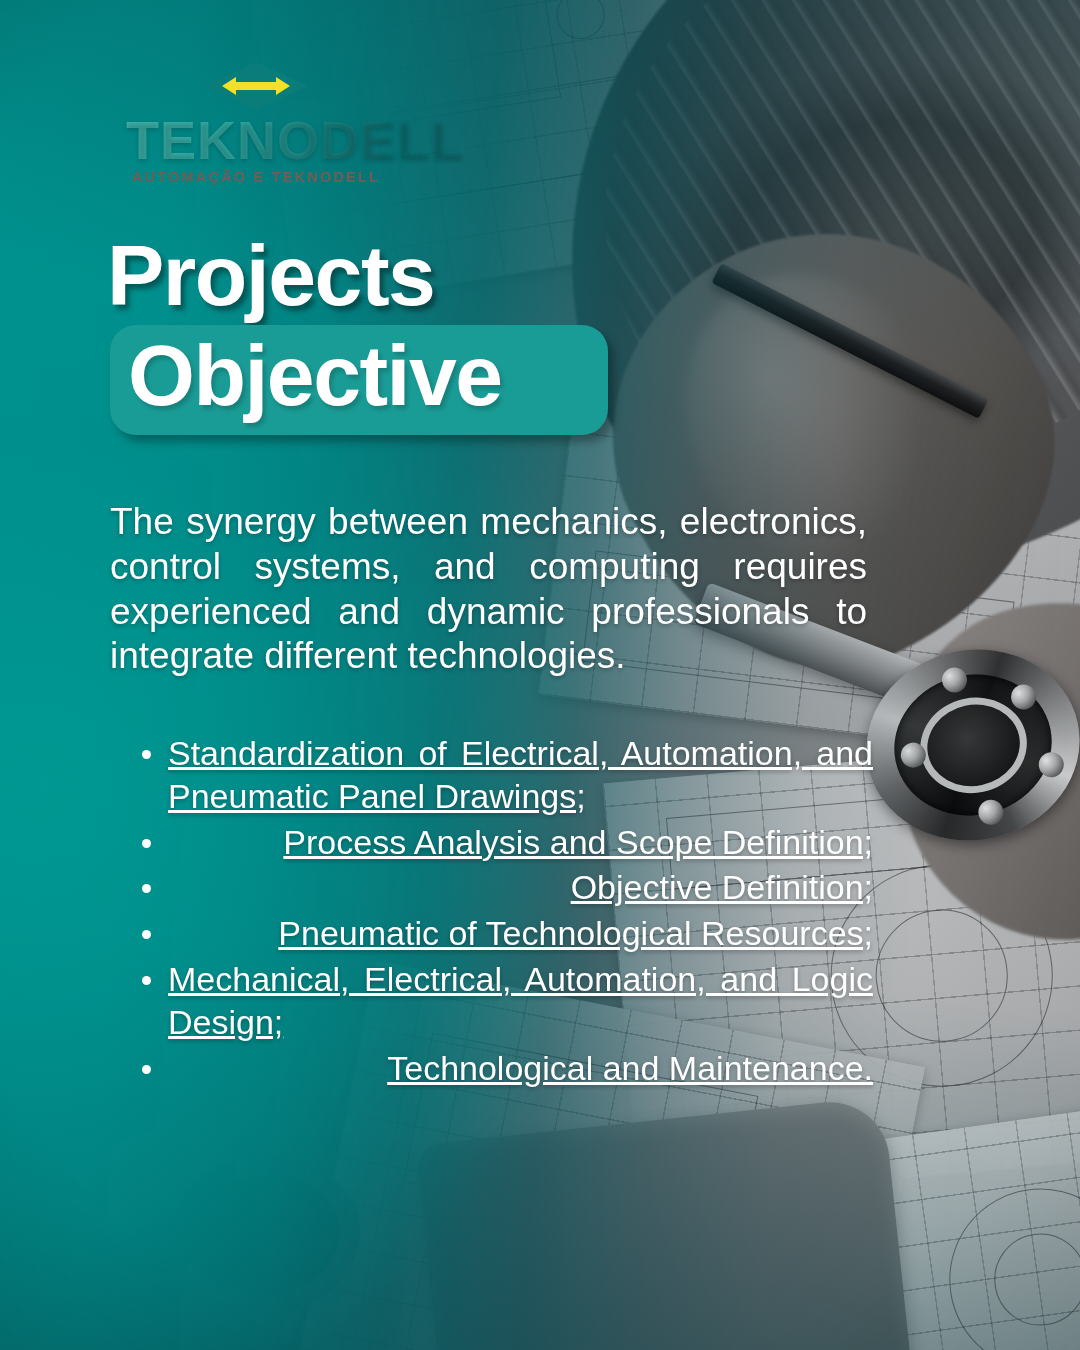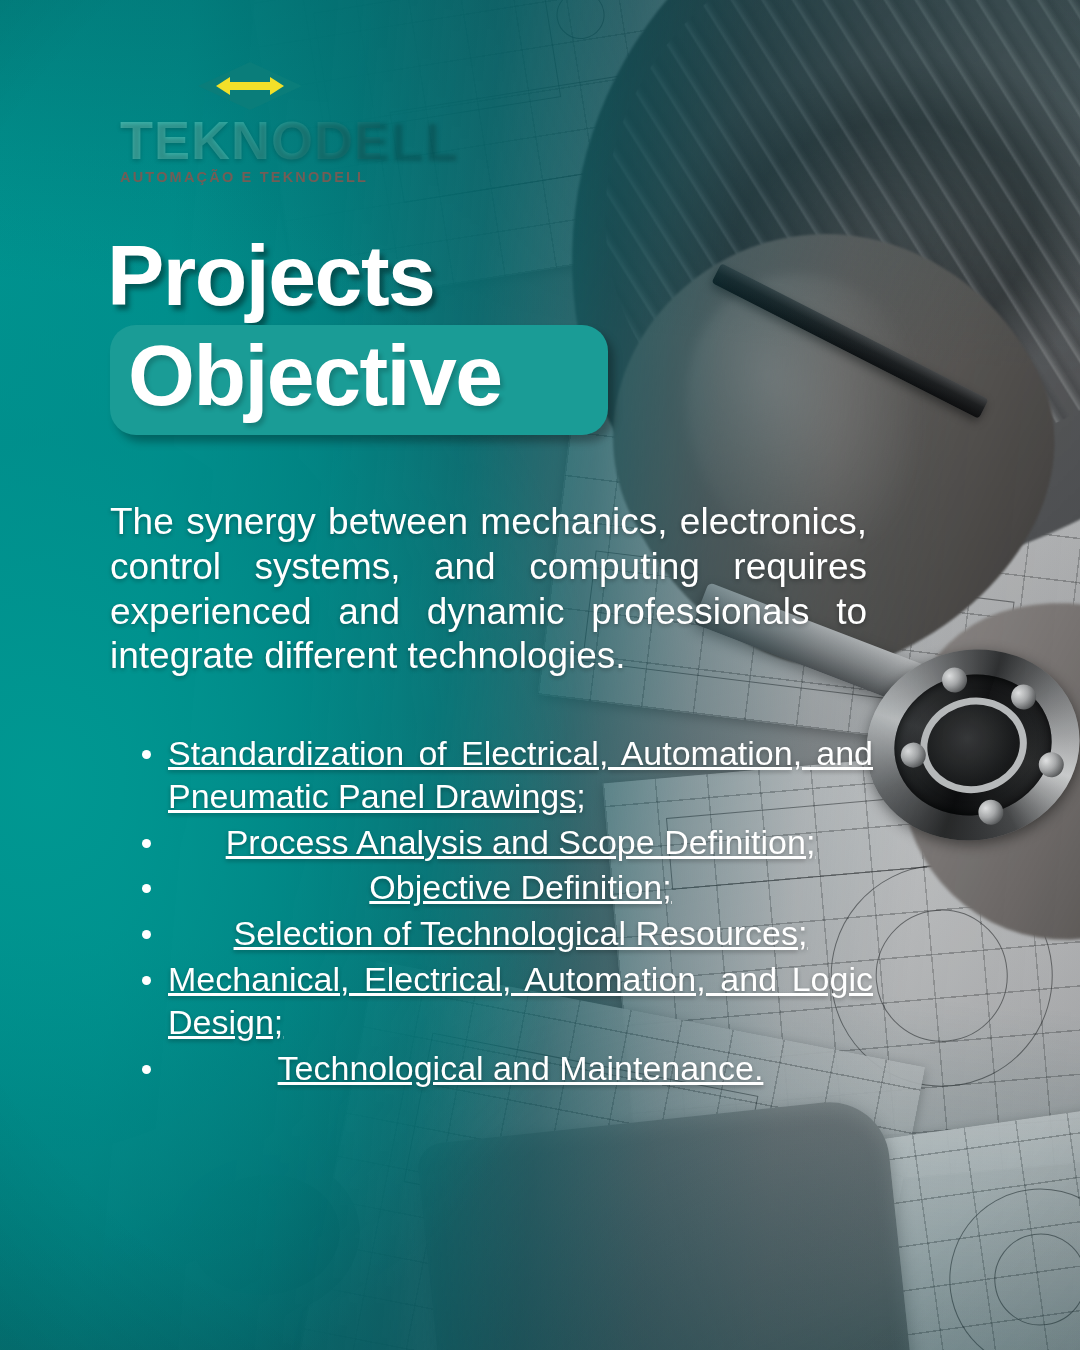--- a/index.html
+++ b/index.html
@@ -222,23 +222,24 @@
   
   .content {
     position: absolute;
     inset: 0;
     z-index: 6;
   }
 
   
   .logo {
     position: absolute;
-    left: 120px;
+    left: 126px;
     top: 60px;
     width: 260px;
+    text-align: center;
   }
   .logo-diamond {
     width: 108px;
     height: 52px;
     margin: 0 auto 4px auto;
     position: relative;
   }
   .logo-word {
     font-size: 54px;
     font-weight: 700;
@@ -321,21 +322,21 @@
     line-height: 1.26;
     text-shadow: 0 2px 4px rgba(0,0,0,.30);
   }
   .bullets li {
     position: relative;
     padding-left: 0;
     margin-bottom: 3px;
     text-align: justify;
     text-decoration: underline;
   }
-  .bullets li.nojust { text-align: center; }
+  .bullets li.nojust { text-align: right; }
   .bullets li::before {
     content: "";
     position: absolute;
     left: -26px;
     top: 18px;
     width: 9px;
     height: 9px;
     background: #ffffff;
     border-radius: 50%;
   }
@@ -431,19 +432,19 @@
     <div class="title-top">Projects</div>
     <div class="title-chip"></div>
     <div class="title-chip-text">Objective</div>
 
     <div class="lead">The synergy between mechanics, electronics, control systems, and computing requires experienced and dynamic professionals to integrate different technologies.</div>
 
     <ul class="bullets">
       <li>Standardization of Electrical, Automation, and Pneumatic Panel Drawings;</li>
       <li class="nojust">Process Analysis and Scope Definition;</li>
       <li class="nojust">Objective Definition;</li>
-      <li class="nojust">Selection of Technological Resources;</li>
+      <li class="nojust">Pneumatic of Technological Resources;</li>
       <li>Mechanical, Electrical, Automation, and Logic Design;</li>
       <li class="nojust">Technological and Maintenance.</li>
     </ul>
 
   </div>
 </div>
 
 </body></html>

